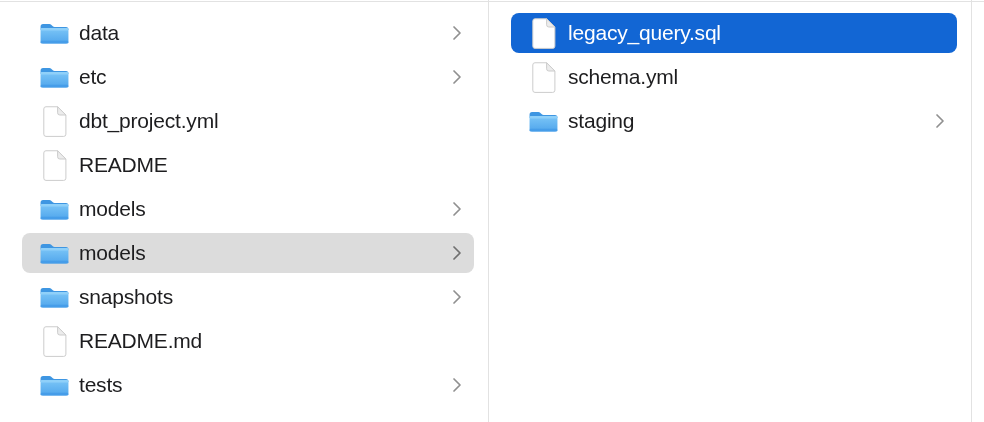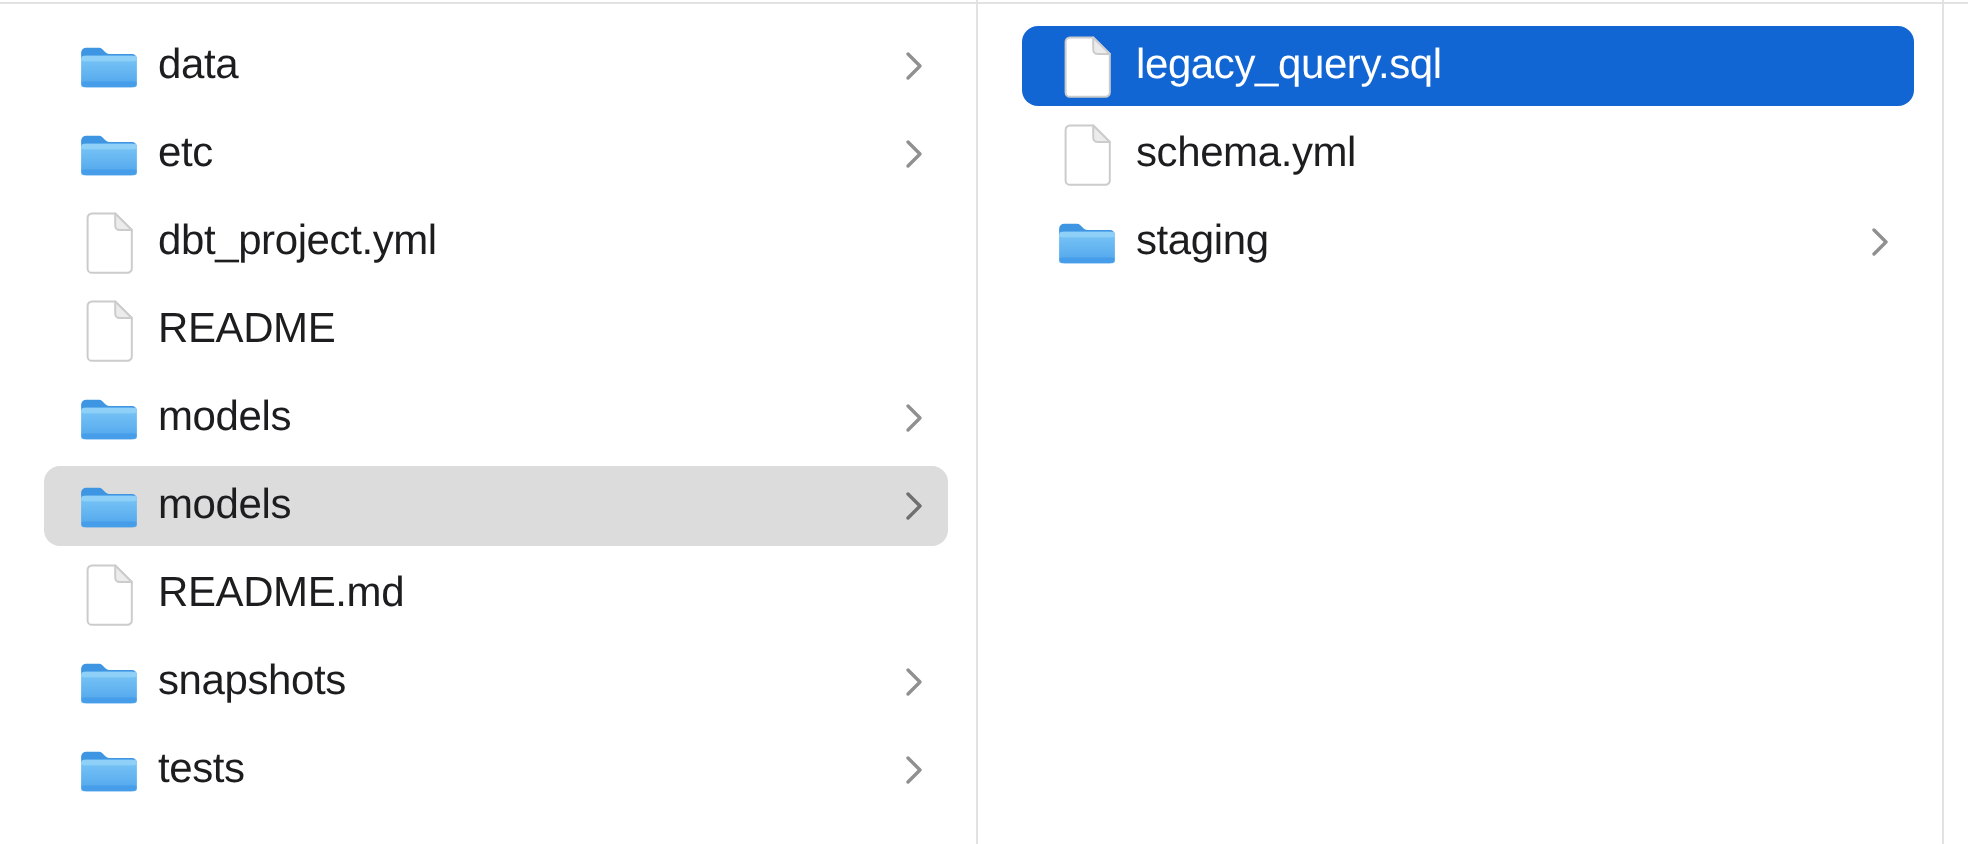--- a/index.html
+++ b/index.html
@@ -192,47 +192,47 @@
 
     <span class="label">models</span>
     <span class="chevron" style="visibility: visible;">
       <svg width="10" height="16" viewBox="0 0 10 16">
         <path d="M2 2 L8 8 L2 14" fill="none" stroke="#909090" stroke-width="1.7" stroke-linecap="round" stroke-linejoin="round"></path>
       </svg>
     </span>
   </div>
 
   <div class="row">
+    <span class="icon icon-folder">
+      <svg width="31" height="25" viewBox="0 0 32 26">
+        <path d="M1.5 9 V5.6 a2.6 2.6 0 0 1 2.6 -2.6 h6.6 a2.6 2.6 0 0 1 1.85 0.77 l1.7 1.7 a2.6 2.6 0 0 0 1.84 0.76 h11.85 a2.6 2.6 0 0 1 2.6 2.6 V9 Z" fill="#3E96E2"></path>
+        <rect x="1.5" y="7.2" width="29" height="16.3" rx="2.6" fill="url(#folderBodyGrad)"></rect>
+        <rect x="1.5" y="7.2" width="29" height="2.8" rx="1.4" fill="#8FD0F9"></rect>
+        <rect x="1.5" y="20.6" width="29" height="2.9" rx="1.45" fill="#449BE8" opacity="0.85"></rect>
+      </svg>
+    </span>
+
+    <span class="label">snapshots</span>
+    <span class="chevron" style="visibility: visible;">
+      <svg width="10" height="16" viewBox="0 0 10 16">
+        <path d="M2 2 L8 8 L2 14" fill="none" stroke="#909090" stroke-width="1.7" stroke-linecap="round" stroke-linejoin="round"></path>
+      </svg>
+    </span>
+  </div>
+
+  <div class="row">
 
     <span class="icon icon-file">
       <svg width="25" height="31" viewBox="0 0 25 31">
         <path class="doc-body" d="M4 0.75 h11.6 L23.9 9 v19.2 a2.2 2.2 0 0 1 -2.2 2.2 H4 a2.2 2.2 0 0 1 -2.2 -2.2 V2.95 A2.2 2.2 0 0 1 4 0.75 Z" fill="#FFFFFF" stroke="#CCCCCC" stroke-width="1"></path>
         <path class="doc-fold" d="M15.6 0.75 L23.9 9 h-6.1 a2.2 2.2 0 0 1 -2.2 -2.2 Z" fill="#ECECEC" stroke="#CCCCCC" stroke-width="1" stroke-linejoin="round"></path>
       </svg>
     </span>
     <span class="label">README.md</span>
     <span class="chevron" style="visibility: hidden;">
-      <svg width="10" height="16" viewBox="0 0 10 16">
-        <path d="M2 2 L8 8 L2 14" fill="none" stroke="#909090" stroke-width="1.7" stroke-linecap="round" stroke-linejoin="round"></path>
-      </svg>
-    </span>
-  </div>
-
-  <div class="row">
-    <span class="icon icon-folder">
-      <svg width="31" height="25" viewBox="0 0 32 26">
-        <path d="M1.5 9 V5.6 a2.6 2.6 0 0 1 2.6 -2.6 h6.6 a2.6 2.6 0 0 1 1.85 0.77 l1.7 1.7 a2.6 2.6 0 0 0 1.84 0.76 h11.85 a2.6 2.6 0 0 1 2.6 2.6 V9 Z" fill="#3E96E2"></path>
-        <rect x="1.5" y="7.2" width="29" height="16.3" rx="2.6" fill="url(#folderBodyGrad)"></rect>
-        <rect x="1.5" y="7.2" width="29" height="2.8" rx="1.4" fill="#8FD0F9"></rect>
-        <rect x="1.5" y="20.6" width="29" height="2.9" rx="1.45" fill="#449BE8" opacity="0.85"></rect>
-      </svg>
-    </span>
-
-    <span class="label">snapshots</span>
-    <span class="chevron" style="visibility: visible;">
       <svg width="10" height="16" viewBox="0 0 10 16">
         <path d="M2 2 L8 8 L2 14" fill="none" stroke="#909090" stroke-width="1.7" stroke-linecap="round" stroke-linejoin="round"></path>
       </svg>
     </span>
   </div>
 
   <div class="row">
     <span class="icon icon-folder">
       <svg width="31" height="25" viewBox="0 0 32 26">
         <path d="M1.5 9 V5.6 a2.6 2.6 0 0 1 2.6 -2.6 h6.6 a2.6 2.6 0 0 1 1.85 0.77 l1.7 1.7 a2.6 2.6 0 0 0 1.84 0.76 h11.85 a2.6 2.6 0 0 1 2.6 2.6 V9 Z" fill="#3E96E2"></path>

